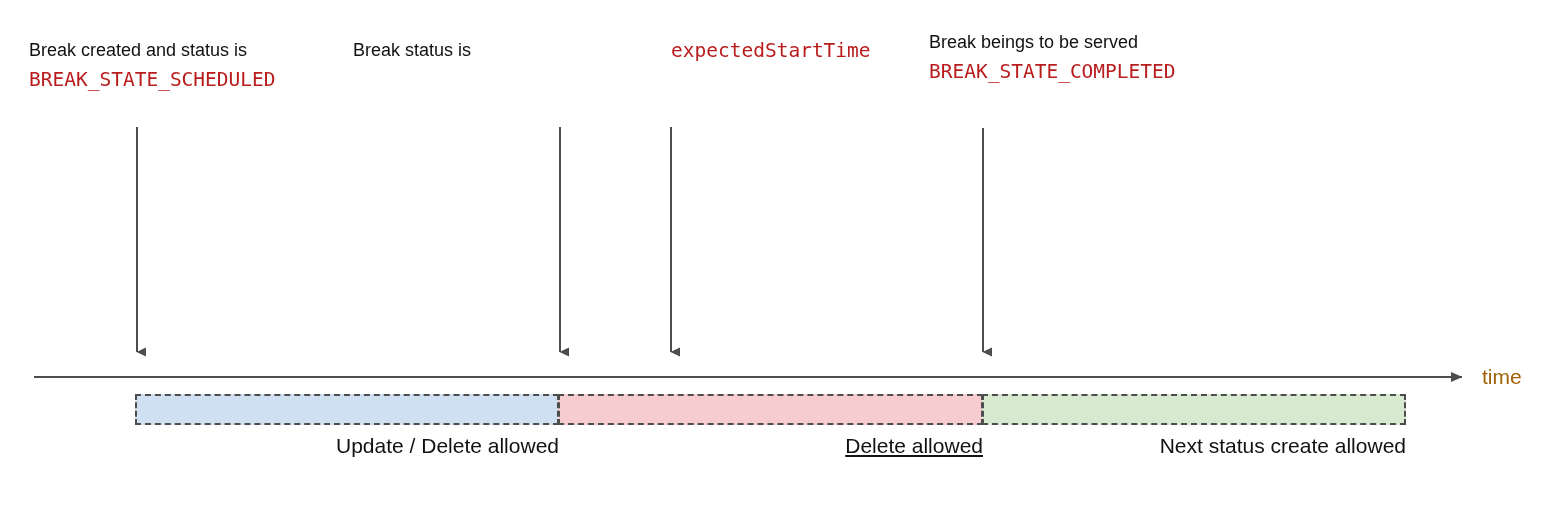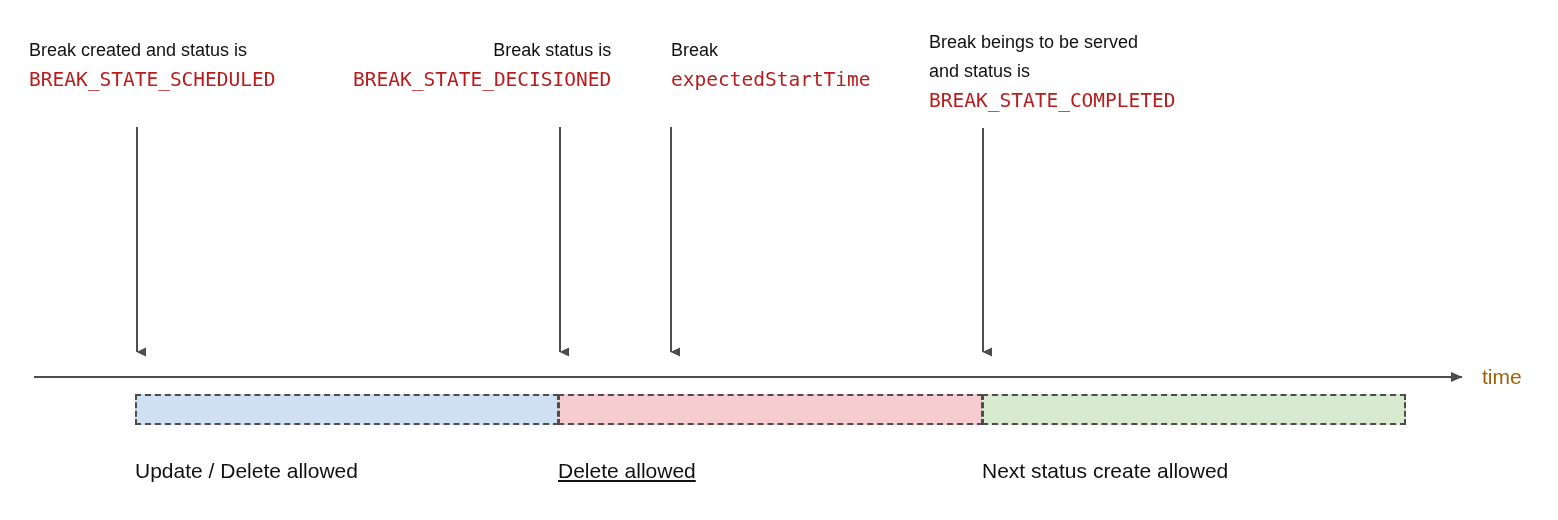--- a/index.html
+++ b/index.html
@@ -33,21 +33,21 @@
     color: #111111;
   }
   .ann-mono {
     font-family: "DejaVu Sans Mono", "Liberation Mono", monospace;
     font-size: 19.5px;
     letter-spacing: 0px;
     color: #b91c1c;
   }
 
   #annotation-1 { left: 29px;  top: 36px; }
-  #annotation-2 { left: 353px; top: 36px; text-align: right; }
+  #annotation-2 { left: 353px; top: 36px; }
   #annotation-3 { left: 671px; top: 36px; }
   #annotation-4 { left: 929px; top: 28px; }
 
   
   .vector-layer {
     position: absolute;
     left: 0;
     top: 0;
     width: 1558px;
     height: 520px;
@@ -71,25 +71,25 @@
     width: 425px;
   }
   #phase-bar-completed {
     left: 982px;
     width: 424px;
   }
 
   
   .phase-caption {
     position: absolute;
-    top: 459px;
+    top: 434px;
     font-family: "Liberation Sans", sans-serif;
     font-size: 21px;
     color: #111111;
-    text-align: left;
+    text-align: right;
     white-space: nowrap;
   }
   #phase-caption-1 { left: 135px; width: 424px; }
   #phase-caption-2 { left: 558px; width: 425px; text-decoration: underline; }
   #phase-caption-3 { left: 982px; width: 424px; }
 
   
   #axis-label-time {
     position: absolute;
     left: 1482px;
@@ -105,31 +105,28 @@
 
 <div class="stage">
 
   <div class="annotation" id="annotation-1">
     <div class="ann-sans">Break created and status is</div>
     <div class="ann-mono">BREAK_STATE_SCHEDULED</div>
   </div>
 
   <div class="annotation" id="annotation-2">
     <div class="ann-sans">Break status is</div>
-    <div class="ann-mono">BREAK_STATE_DECISIONED</div>
   </div>
 
   <div class="annotation" id="annotation-3">
-    <div class="ann-sans">Break</div>
     <div class="ann-mono">expectedStartTime</div>
   </div>
 
   <div class="annotation" id="annotation-4">
     <div class="ann-sans">Break beings to be served</div>
-    <div class="ann-sans">and status is</div>
     <div class="ann-mono">BREAK_STATE_COMPLETED</div>
   </div>
 
   <svg class="vector-layer" viewBox="0 0 1558 520">
     <defs>
       <marker id="arrow-down" markerWidth="10" markerHeight="10" refX="5" refY="9" orient="auto" markerUnits="userSpaceOnUse">
         <path d="M 0.5 0 L 9.5 0 L 5 9.5 Z" fill="#4d4d4d"></path>
       </marker>
       <marker id="arrow-right" markerWidth="12" markerHeight="11" refX="11" refY="5.5" orient="auto" markerUnits="userSpaceOnUse">
         <path d="M 0 0.5 L 11.5 5.5 L 0 10.5 Z" fill="#4d4d4d"></path>

